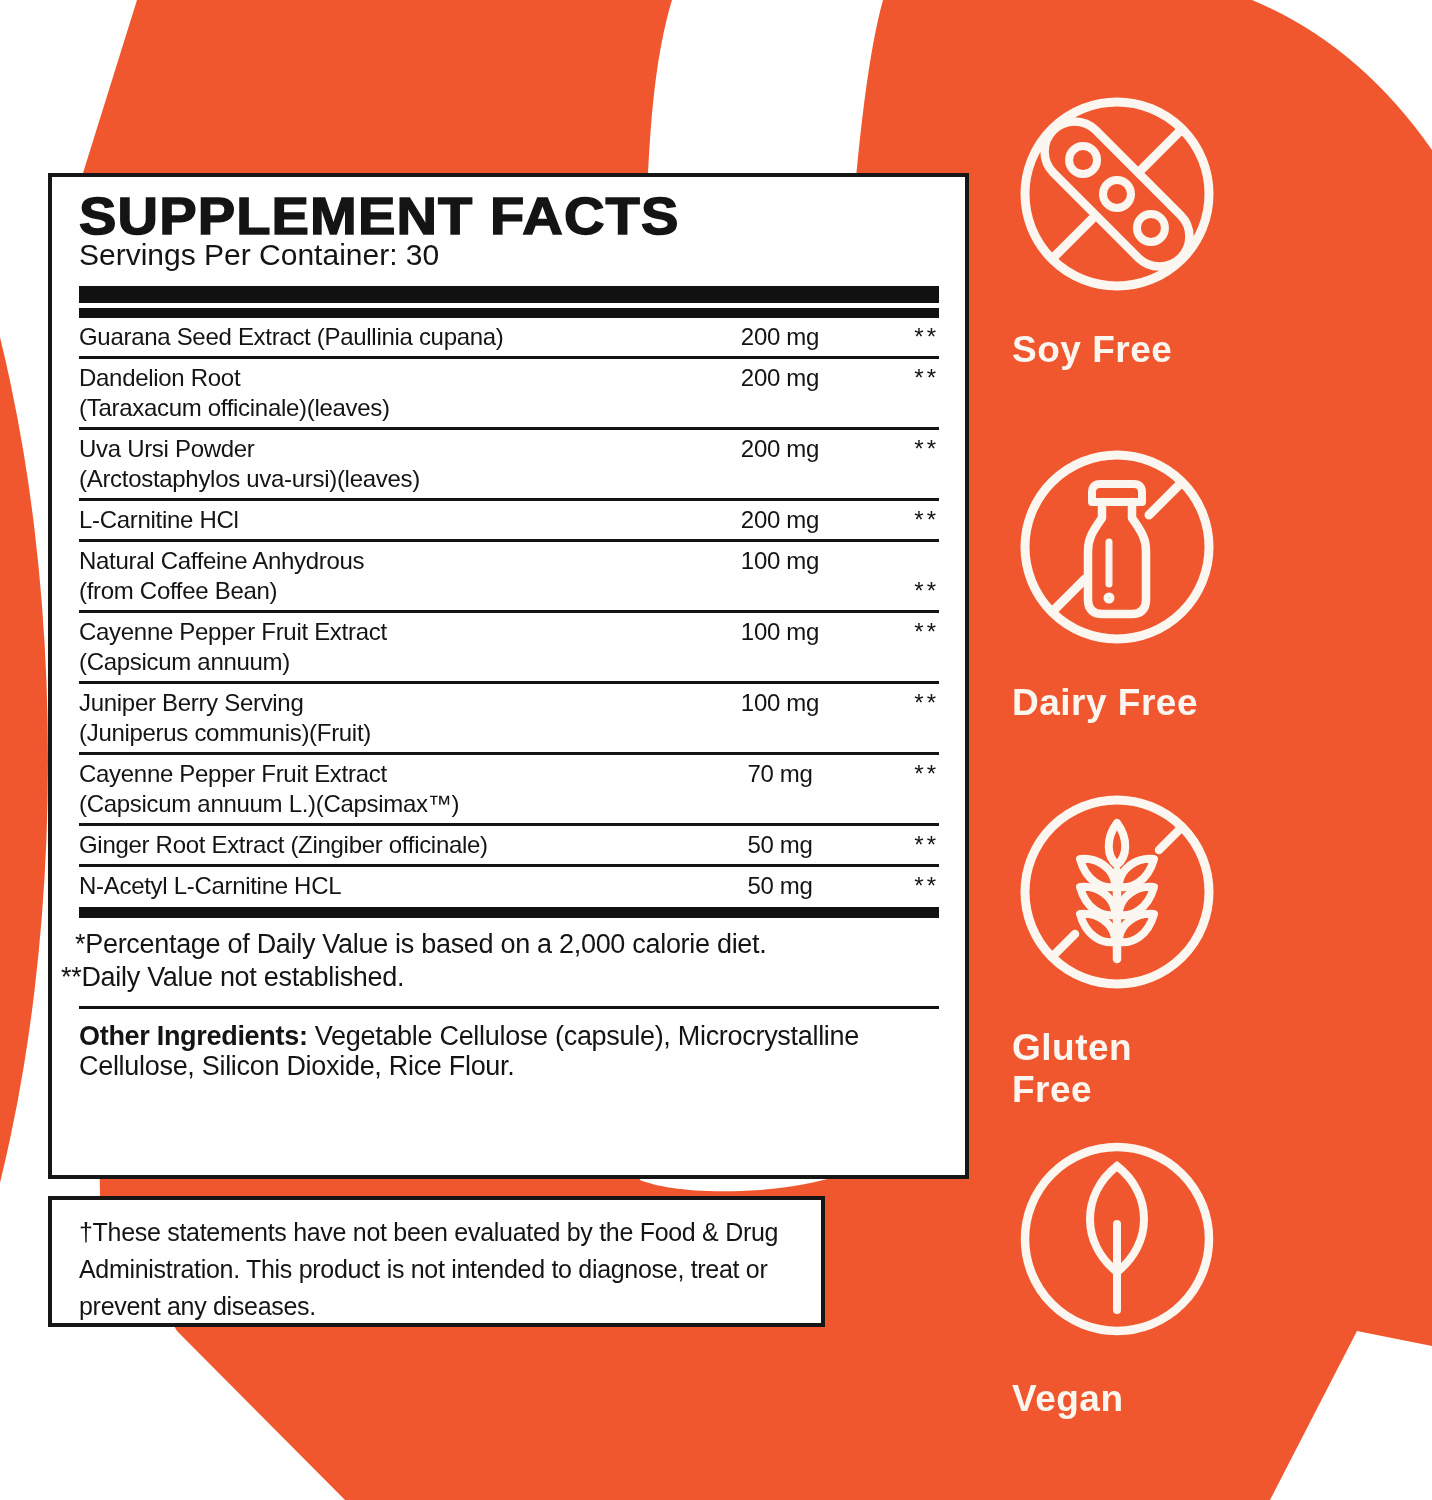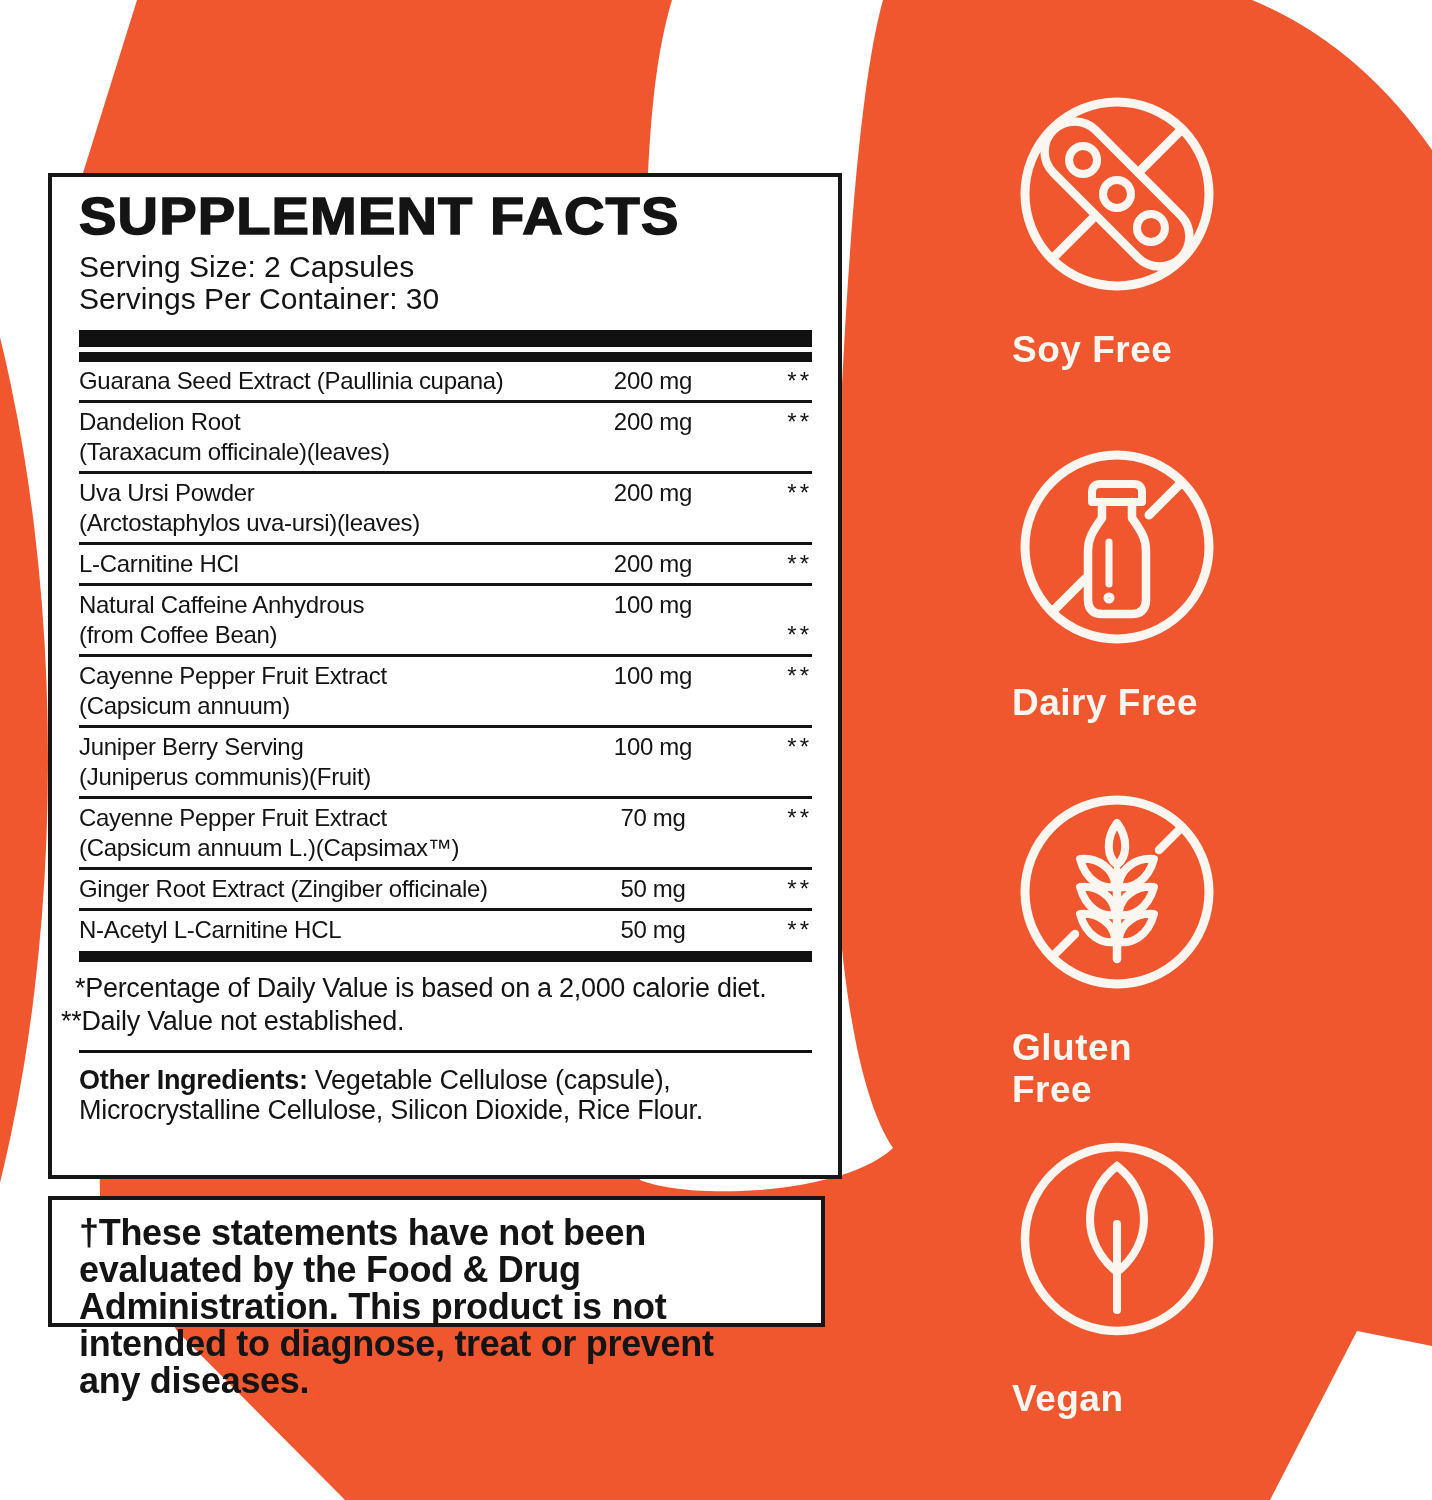--- a/index.html
+++ b/index.html
@@ -1,21 +1,21 @@
 <!DOCTYPE html>
 <html><head>
 <meta charset="utf-8">
 <style>
   html,body{margin:0;padding:0;background:#fff;}
   body{width:1432px;height:1500px;position:relative;overflow:hidden;
        font-family:"Liberation Sans", sans-serif;color:#141414;}
   .bg{position:absolute;left:0;top:0;width:1432px;height:1500px;}
 
   
-  .facts-panel{position:absolute;left:48px;top:173px;width:794px;height:1006px;
+  .facts-panel{position:absolute;left:48px;top:173px;width:921px;height:1006px;
     background:#fff;border:4px solid #161616;box-sizing:border-box;
     padding:0 26px 0 27px;}
   .panel-title{margin:18px 0 0 0;font-size:51px;line-height:44px;font-weight:900;
     letter-spacing:1px;transform:scaleX(1.10);transform-origin:left center;
     -webkit-text-stroke:1.4px #141414;white-space:nowrap;}
   .serving{margin:12px 0 0 0;font-size:30px;line-height:32px;}
   .serving2{margin:0;font-size:30px;line-height:32px;}
   .bar{background:#111;}
   .bar-thick1{height:17px;margin-top:15px;}
   .bar-med{height:10px;margin-top:5px;}
@@ -33,21 +33,21 @@
   .t-row .dv.dv-bottom{align-self:flex-end;}
   .foot{margin:10px 0 0 -4px;font-size:27px;line-height:33px;letter-spacing:-0.3px;}
   .foot2{margin:0 0 0 -18px;}
   .other{margin:12px 0 0 0;font-size:27px;line-height:30px;letter-spacing:-0.3px;}
   .other b{font-weight:bold;}
 
   
   .disclaimer-box{position:absolute;left:48px;top:1196px;width:777px;height:131px;
     background:#fff;border:4px solid #161616;box-sizing:border-box;
     padding:14px 38px 0 27px;}
-  .disclaimer-box p{margin:0;font-size:36px;line-height:37px;letter-spacing:-0.3px;font-weight:bold;}
+  .disclaimer-box p{margin:0;font-size:25px;line-height:37px;letter-spacing:-0.3px;}
 
   
   .badge{position:absolute;left:1012px;width:210px;text-align:left;}
   .badge-soy{top:89px;}
   .badge-dairy{top:442px;}
   .badge-gluten{top:787px;}
   .badge-vegan{top:1134px;}
   .badge svg{display:block;width:210px;height:210px;}
   .badge-label{display:block;margin-top:30px;font-size:37px;font-weight:bold;
     color:#FBF7F0;letter-spacing:0.5px;}
@@ -59,21 +59,20 @@
 <svg class="bg" viewBox="0 0 1432 1500" aria-hidden="true">
   <path fill="#F0572E" d="M137,0 L1252,0 Q1358,44 1432,150 L1432,1346 L1357,1331 L1270,1500 L345,1500 L177,1331 L100,1196 L83,173 Z"></path>
   <ellipse fill="#F0572E" cx="-270" cy="760" rx="318" ry="800"></ellipse>
   <path fill="#FFFFFF" d="M672,0 L883,0 C858,90 842,300 832,650 C828,900 848,1080 893,1148
        C870,1170 820,1185 760,1190 C700,1194 660,1188 640,1180
        C630,800 638,400 648,173 C652,90 660,40 672,0 Z"></path>
 </svg>
 
 <section class="facts-panel">
   <h1 class="panel-title">SUPPLEMENT FACTS</h1>
-  <p class="serving">Serving Size: 2 Capsules</p>
   <p class="serving2">Servings Per Container: 30</p>
   <div class="bar bar-thick1"></div>
   <div class="bar bar-med"></div>
   <div id="rows">
       <div class="t-row">
         <div class="nm">
           <div>Guarana Seed Extract (Paullinia cupana)</div>
         </div>
         <div class="amt">200 mg</div>
         <div class="dv">**</div>

